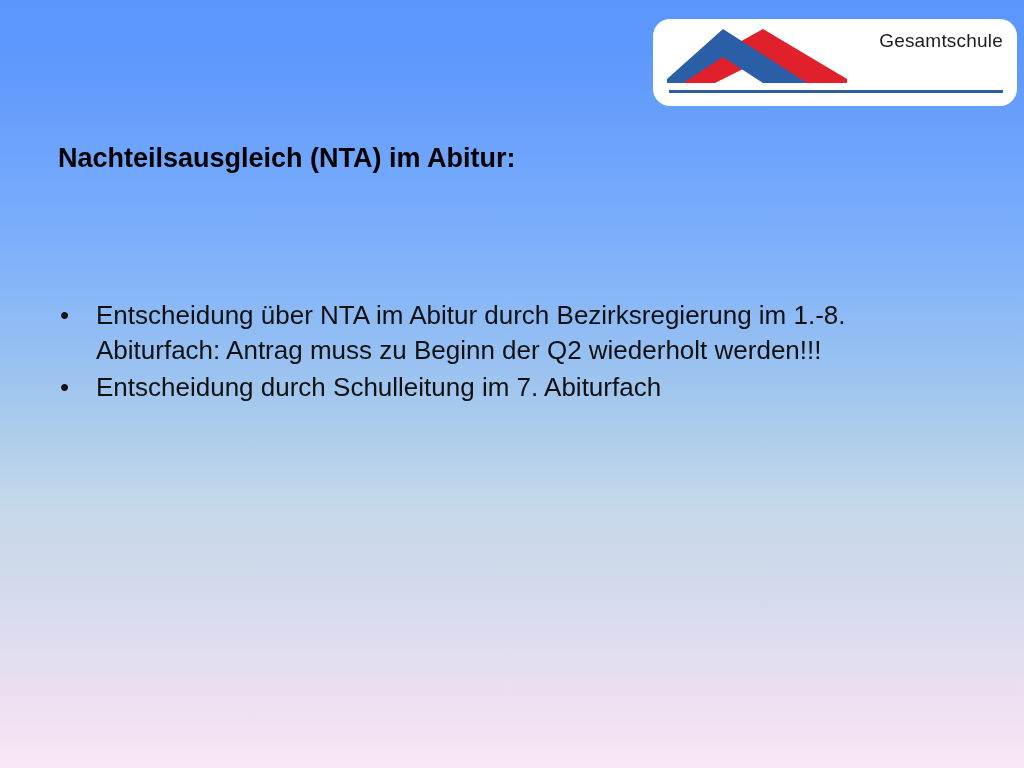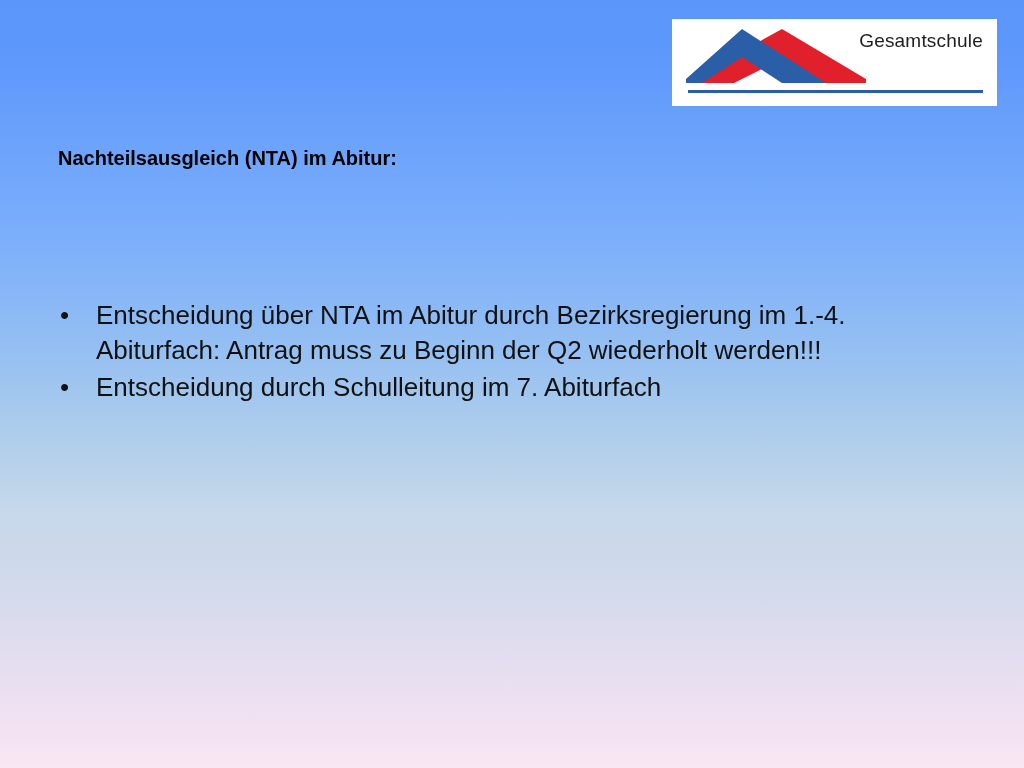--- a/index.html
+++ b/index.html
@@ -29,26 +29,27 @@
         #dcdcee 82%,
         #e9dff0 89%,
         #f2e2f2 95%,
         #f9e8f3 100%);
     box-sizing: border-box;
   }
 
   
   .logo-box {
     position: absolute;
-    left: 672px;
+    left: 653px;
     top: 19px;
-    width: 325px;
+    width: 364px;
     height: 87px;
     background: #ffffff;
     box-sizing: border-box;
+    border-radius: 17px;
   }
   .logo-mark {
     position: absolute;
     left: 14px;
     top: 8px;
     width: 180px;
     height: 60px;
   }
   .logo-rule {
     position: absolute;
@@ -69,21 +70,21 @@
     line-height: 25px;
     letter-spacing: 0.2px;
   }
 
   
   .slide-title {
     position: absolute;
     left: 58px;
     top: 143px;
     width: 880px;
-    font-size: 20px;
+    font-size: 27px;
     font-weight: bold;
     color: #000000;
     line-height: 30px;
   }
 
   
   .body-list {
     position: absolute;
     left: 56px;
     top: 298px;
@@ -128,21 +129,21 @@
       <div>Gesamtschule</div>
     </div>
   </div>
 
   <div class="slide-title">Nachteilsausgleich (NTA) im Abitur:</div>
 
   <div class="body-list">
 
     <div class="bullet-item">
       <span class="bullet-marker">•</span>
-      <span class="bullet-text">Entscheidung über NTA im Abitur durch Bezirksregierung im 1.-4. Abiturfach: Antrag muss zu Beginn der Q2 wiederholt werden!!!</span>
+      <span class="bullet-text">Entscheidung über NTA im Abitur durch Bezirksregierung im 1.-8. Abiturfach: Antrag muss zu Beginn der Q2 wiederholt werden!!!</span>
     </div>
 
     <div class="bullet-item">
       <span class="bullet-marker">•</span>
       <span class="bullet-text">Entscheidung durch Schulleitung im 7. Abiturfach</span>
     </div>
 
   </div>
 
 </div>

